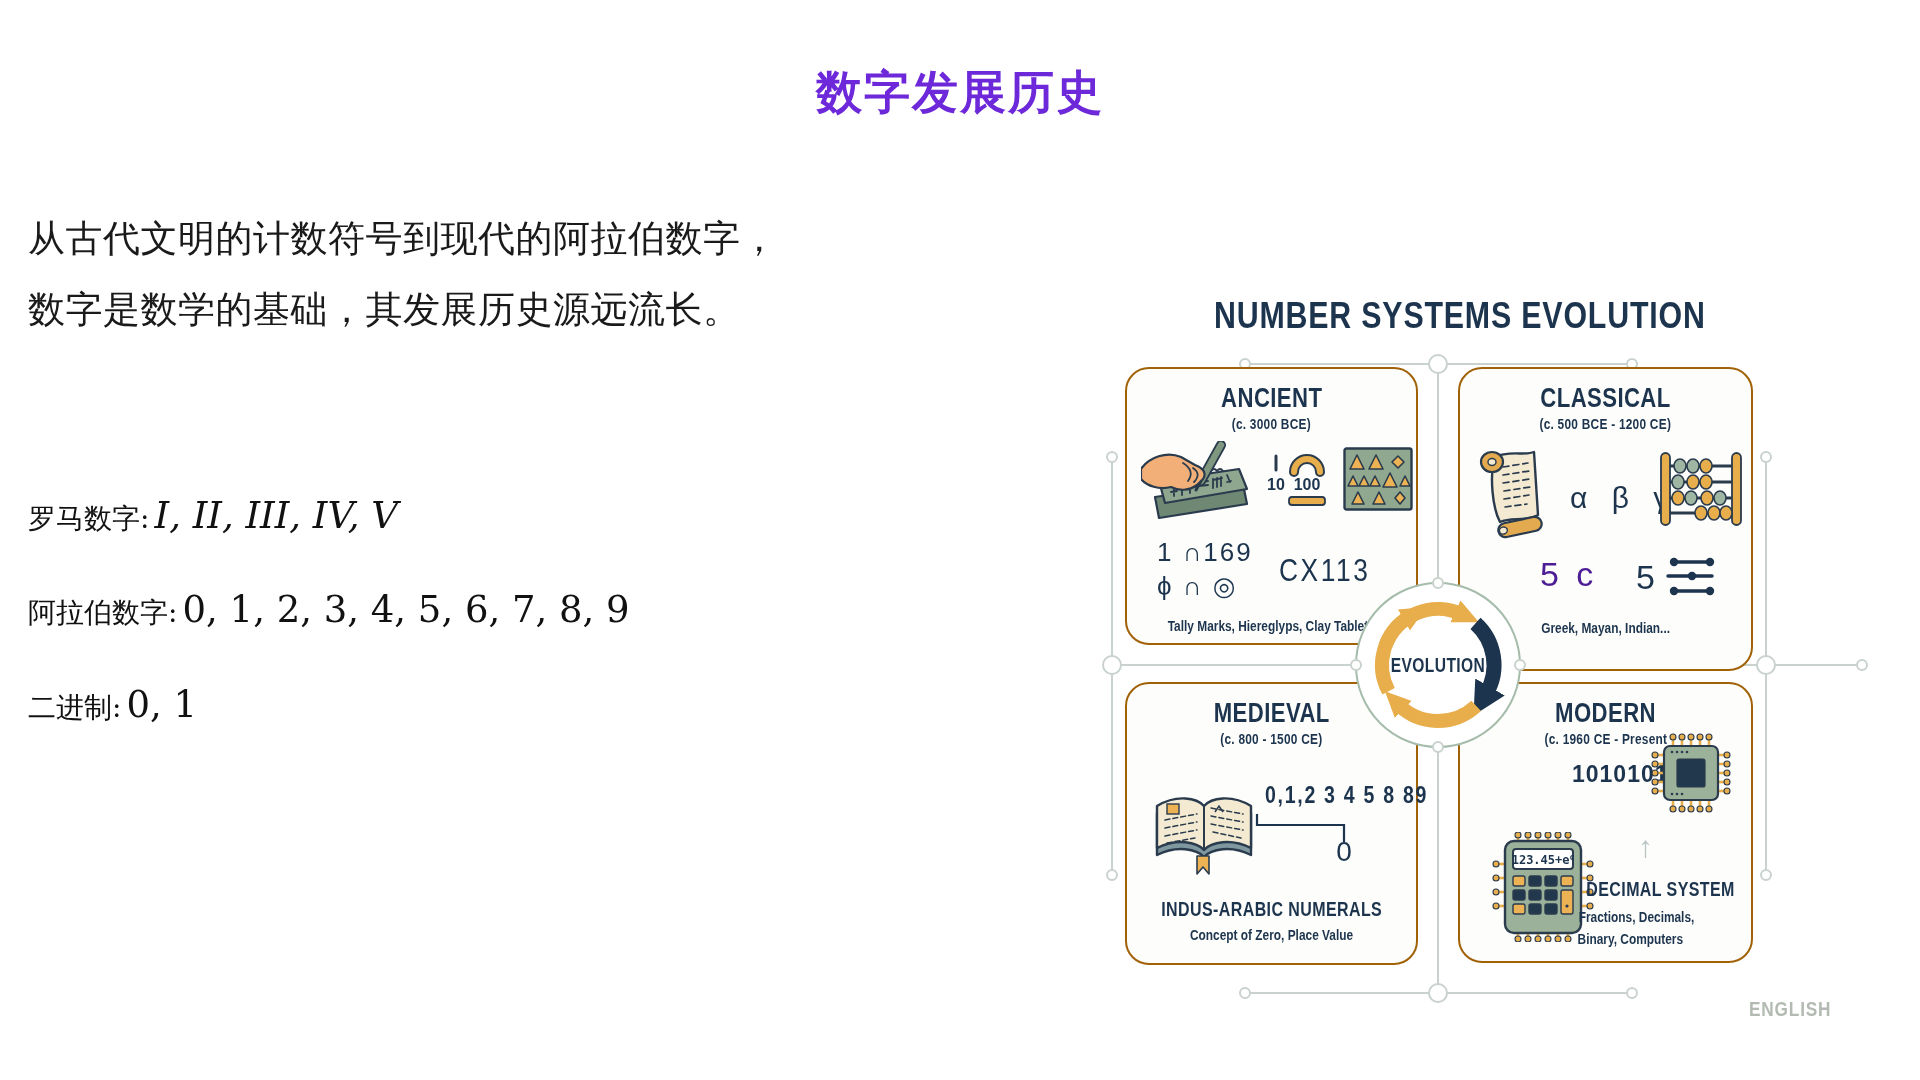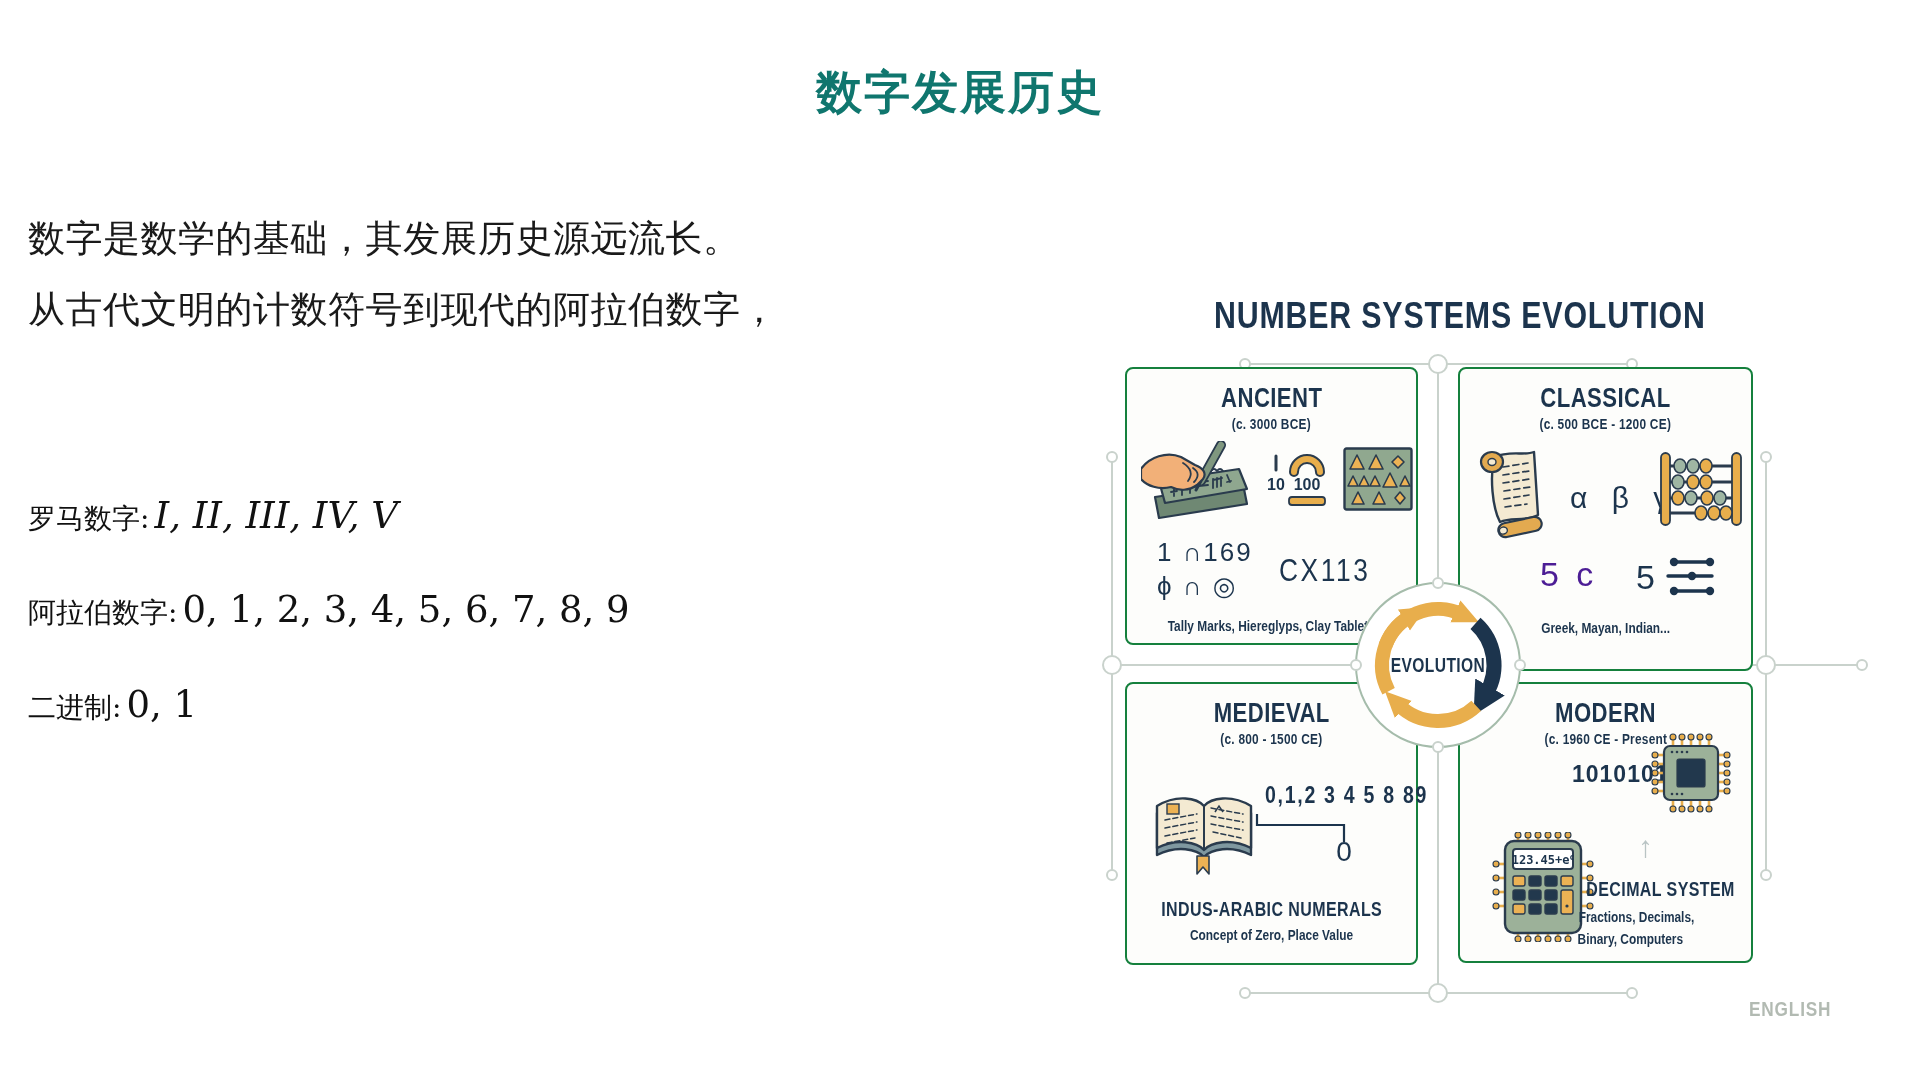--- a/index.html
+++ b/index.html
@@ -6,41 +6,41 @@
   body{
     width:1920px;height:1080px;position:relative;overflow:hidden;
     background:#ffffff;
     font-family:"Liberation Sans","DejaVu Sans",sans-serif;
     -webkit-font-smoothing:antialiased;
   }
   .abs{position:absolute;}
   
   .doc-title{
     top:62px;left:0;width:1920px;text-align:center;
-    font-size:46px;font-weight:bold;color:#0f766e;letter-spacing:2px;
+    font-size:46px;font-weight:bold;color:#6d28d9;letter-spacing:2px;
   }
   .intro{top:203px;left:28px;width:810px;color:#1a1a1a;}
   .intro-line{font-size:37px;line-height:71px;letter-spacing:0.5px;white-space:nowrap;}
   .formula{left:28px;color:#111;font-family:"DejaVu Serif","Liberation Serif",serif;white-space:nowrap;}
   .formula .f-label{font-size:28px;}
   .formula .f-value{font-size:37px;}
   .formula.italic-val .f-value{font-style:italic;}
   .f-roman{top:494px;}
   .f-arabic{top:588px;}
   .f-binary{top:683px;}
   
   .ig{left:1050px;top:225px;width:820px;height:835px;}
   .ig *{box-sizing:border-box;}
   .cond{display:inline-block;transform:scaleX(0.82);transform-origin:center;white-space:nowrap;}
   .cond-left{display:inline-block;transform:scaleX(0.85);transform-origin:left center;white-space:nowrap;}
   .ig-title{top:70px;left:0;width:820px;text-align:center;}
   .ig-title span{font-size:37px;font-weight:bold;letter-spacing:1px;color:#1c344d;}
   .connectors{top:0;left:0;}
   .card{
-    position:absolute;background:#fdfdfb;border:2px solid #15803d;border-radius:8px;
+    position:absolute;background:#fdfdfb;border:2px solid #a16207;border-radius:24px;
   }
   .card-ancient {left:75px; top:142px;width:293px;height:278px;}
   .card-classical{left:408px;top:142px;width:295px;height:304px;}
   .card-medieval {left:75px; top:457px;width:293px;height:283px;}
   .card-modern  {left:408px;top:457px;width:295px;height:281px;}
   .card-title{top:14px;left:0;width:100%;text-align:center;}
   .card-title span{font-size:27px;font-weight:bold;letter-spacing:0.5px;color:#1c344d;}
   .card-sub{top:46px;left:0;width:100%;text-align:center;}
   .card-sub span{font-size:14.5px;font-weight:600;color:#1c344d;letter-spacing:0.3px;}
   .caption{left:0;width:100%;text-align:center;}
@@ -50,22 +50,22 @@
   .english{top:772px;left:660px;width:160px;text-align:center;}
   .english span{font-size:21px;font-weight:600;color:#b2bab2;letter-spacing:1px;}
   .gray-arrow{color:#b9c4c4;}
 </style>
 </head>
 <body>
 
 <div class="abs doc-title">数字发展历史</div>
 
 <div class="abs intro">
+  <div class="intro-line">从古代文明的计数符号到现代的阿拉伯数字，</div>
   <div class="intro-line">数字是数学的基础，其发展历史源远流长。</div>
-  <div class="intro-line">从古代文明的计数符号到现代的阿拉伯数字，</div>
 </div>
 
 <div class="abs formula f-roman italic-val">
   <span class="f-label">罗马数字:</span>
   <span class="f-value">I, II, III, IV, V</span>
 </div>
 <div class="abs formula f-arabic">
   <span class="f-label">阿拉伯数字:</span>
   <span class="f-value">0, 1, 2, 3, 4, 5, 6, 7, 8, 9</span>
 </div>

